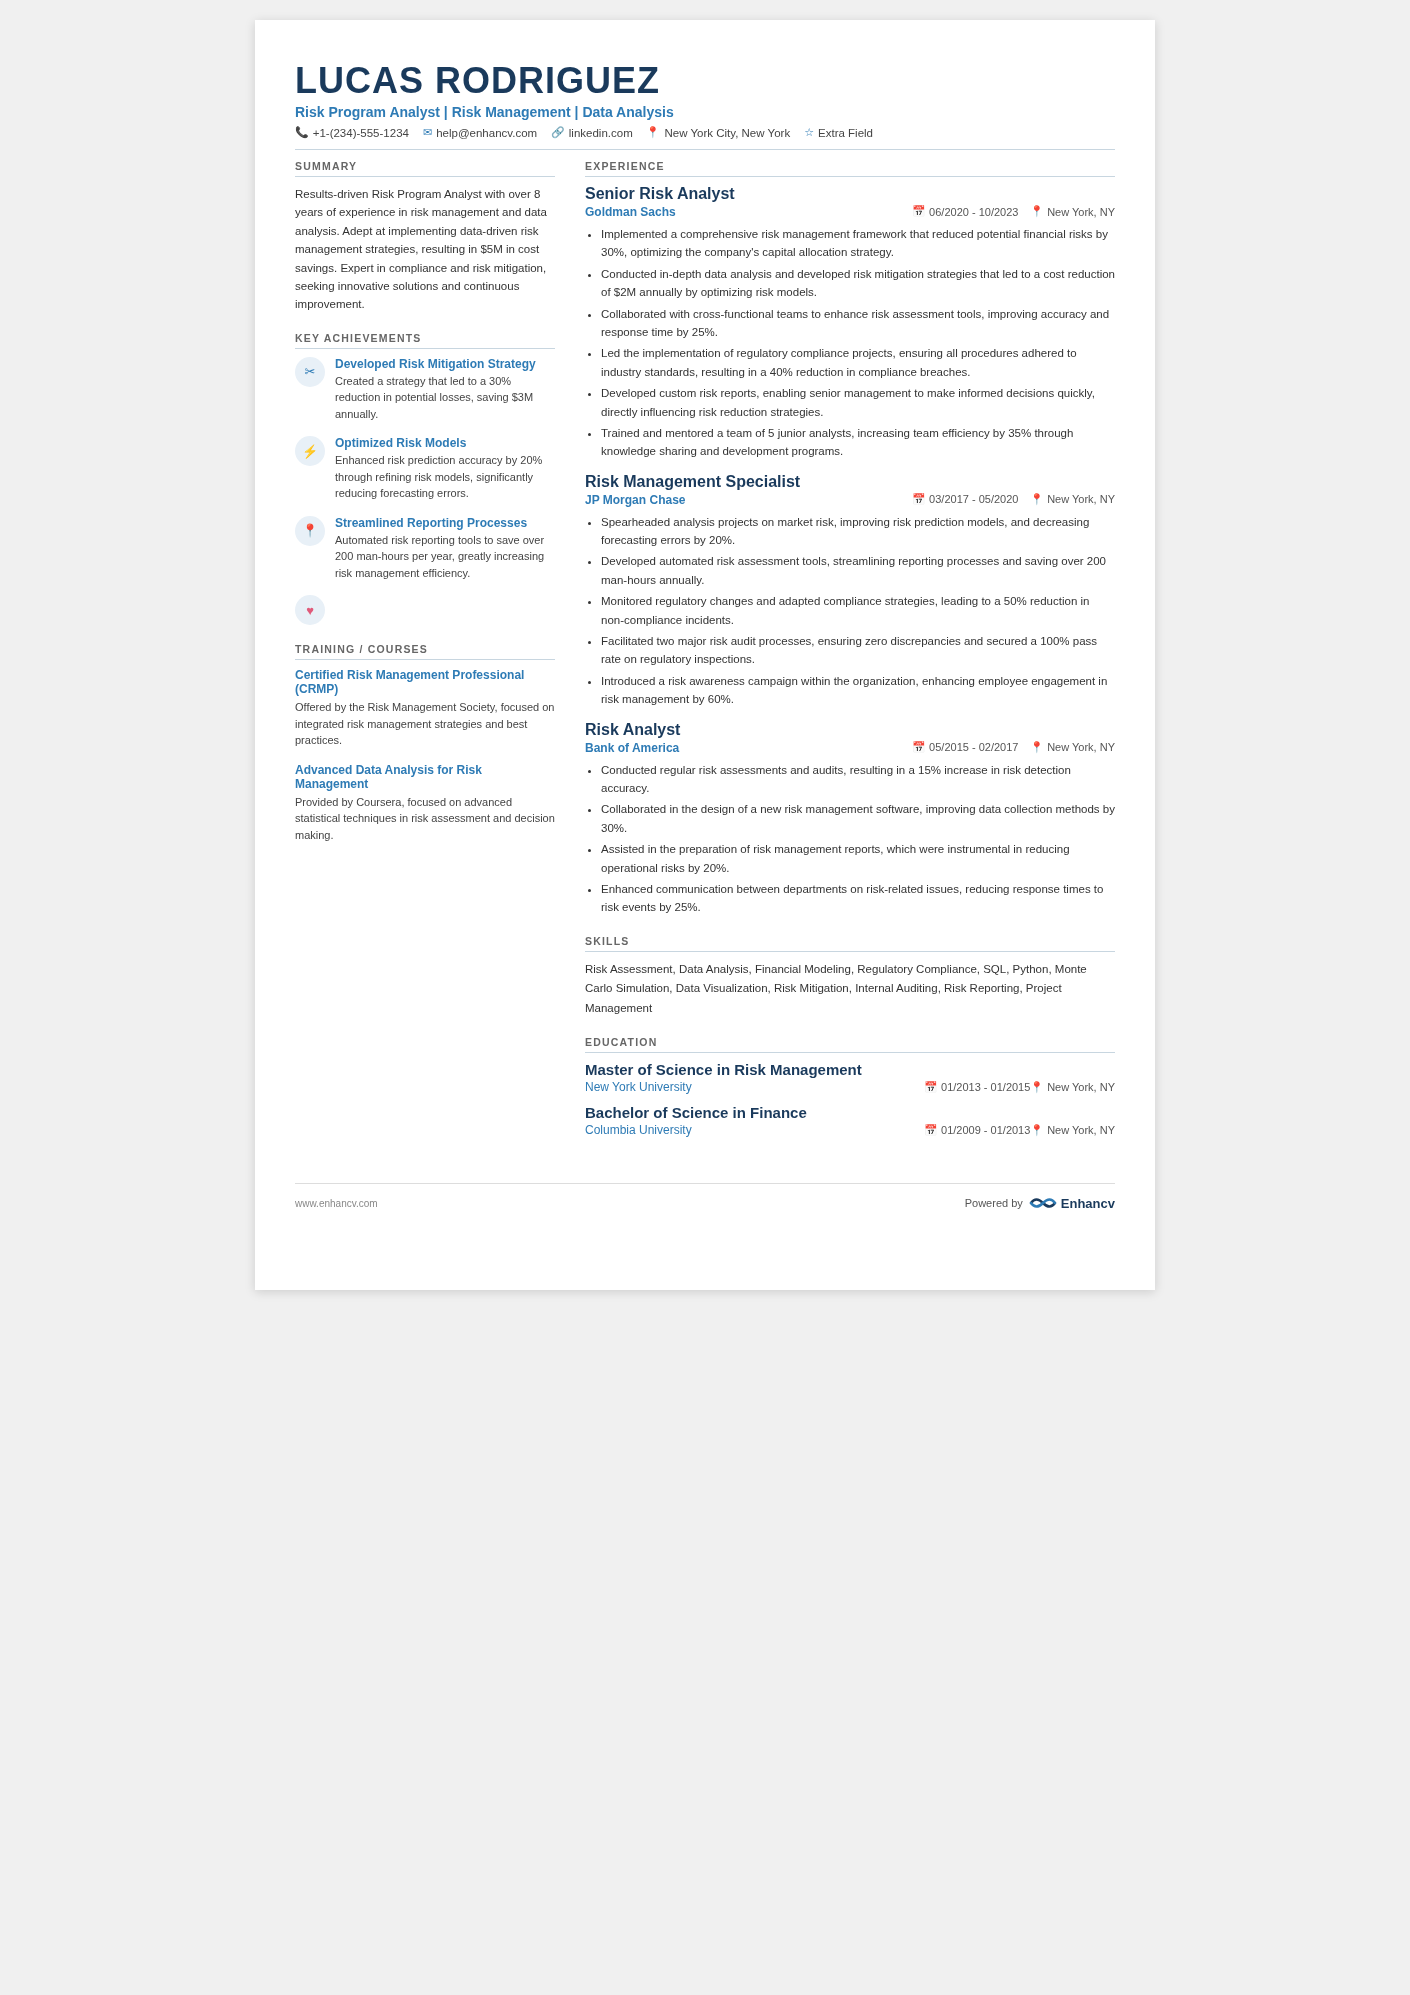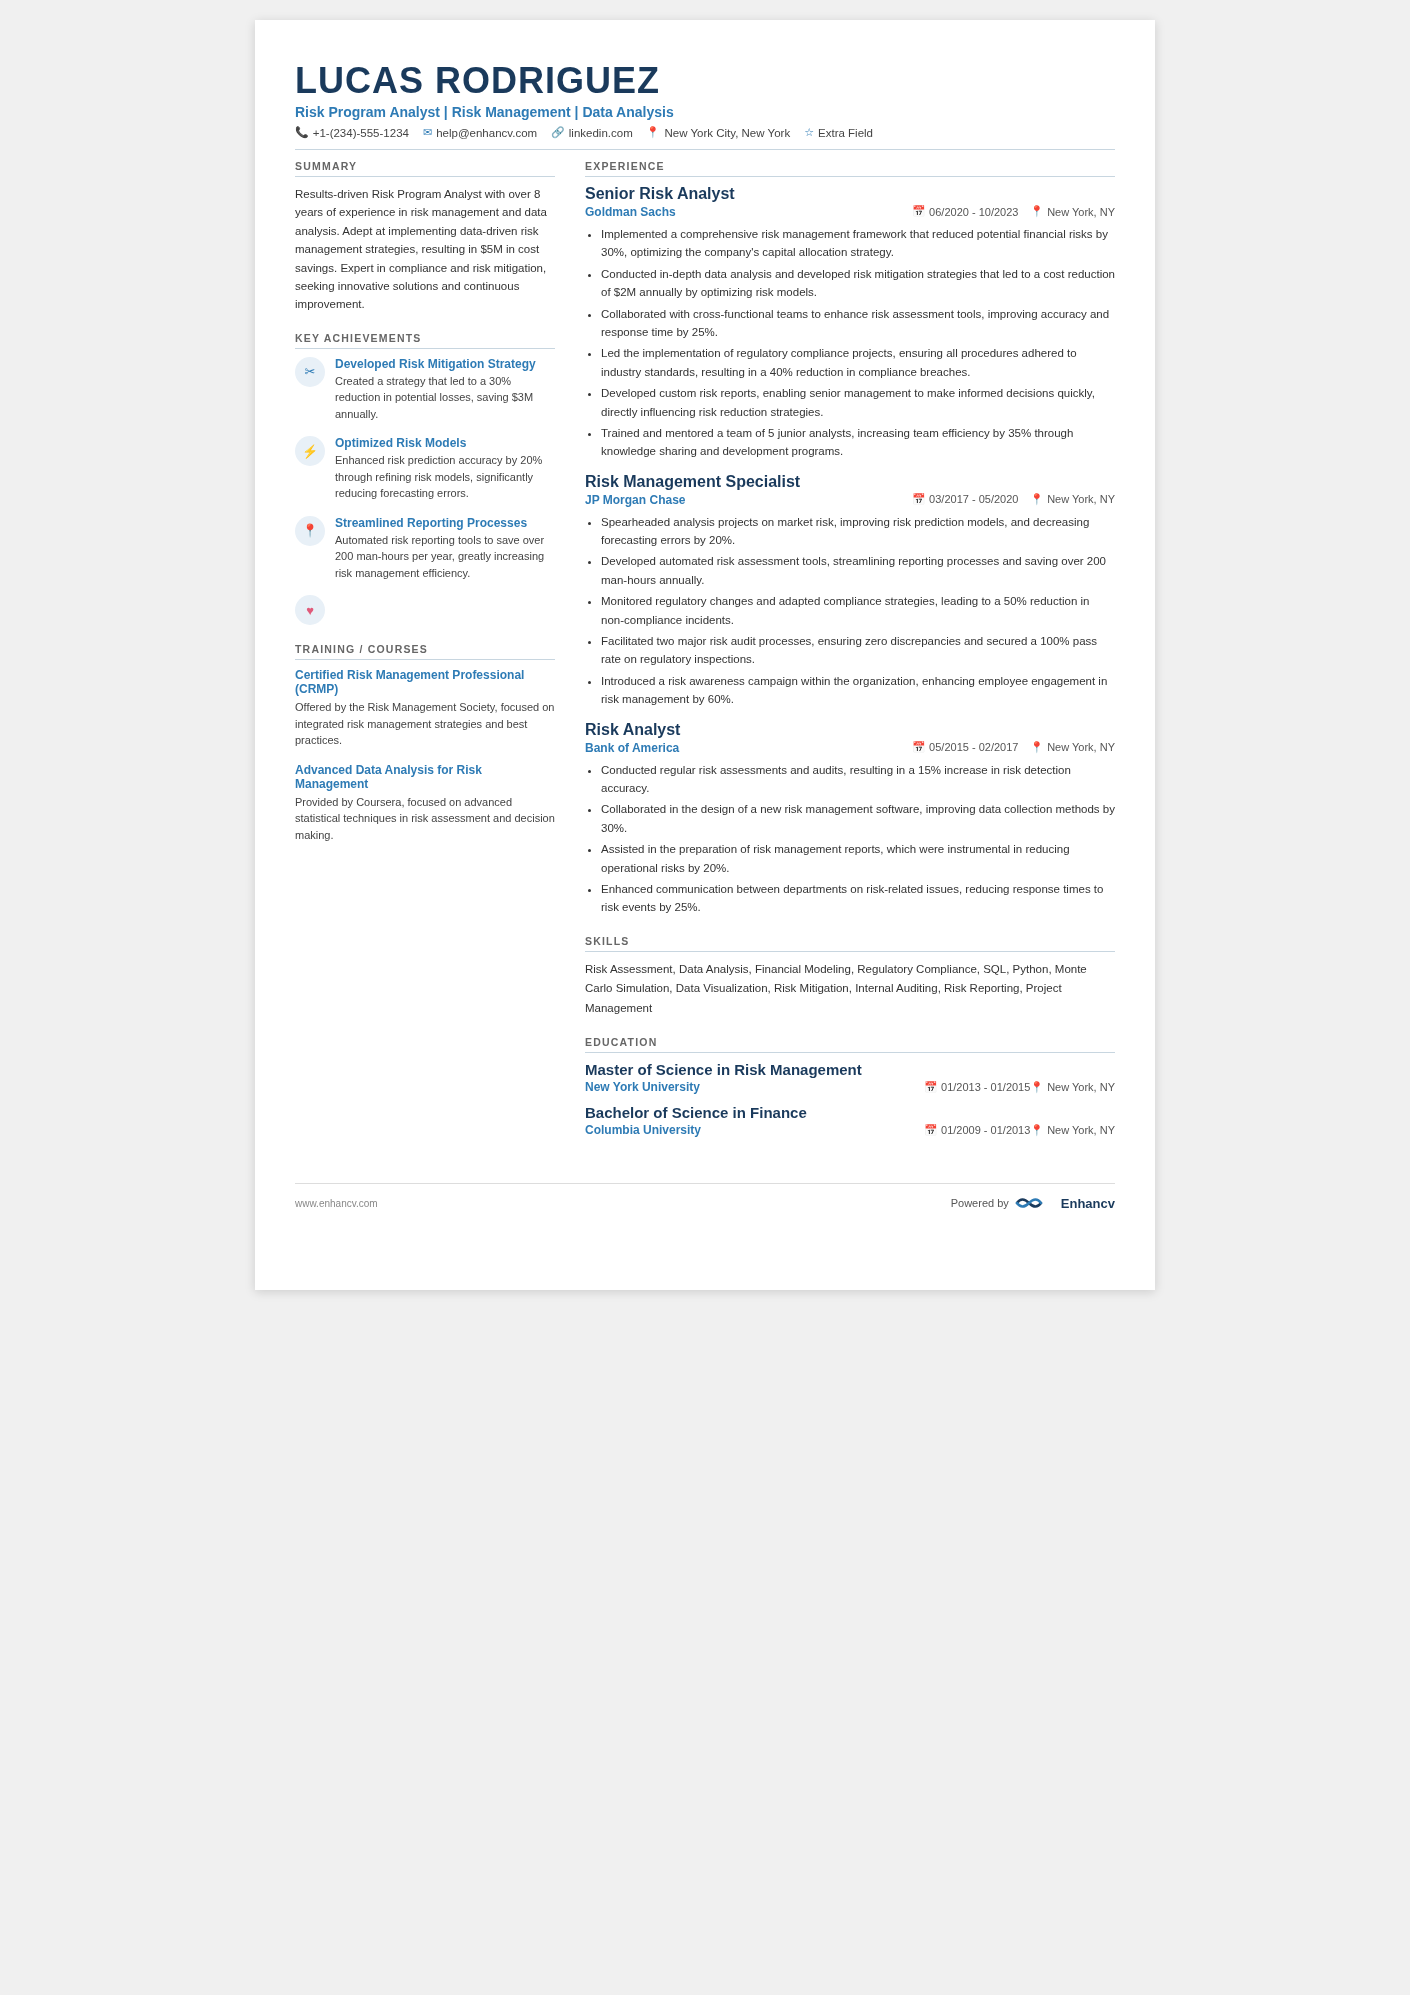--- a/index.html
+++ b/index.html
@@ -176,21 +176,21 @@
       margin-bottom: 2px;
     }
     .edu-school-row {
       display: flex;
       justify-content: space-between;
       align-items: center;
       margin-bottom: 10px;
     }
     .edu-school {
       font-size: 12px;
-      font-weight: 700;
+      font-weight: 400;
       color: #2e7bb5;
     }
     .edu-meta {
       font-size: 11px;
       color: #555;
       display: flex;
     }
     
     .footer {
       display: flex;
@@ -205,21 +205,21 @@
     .footer-brand {
       display: flex;
       align-items: center;
       gap: 6px;
       font-size: 11px;
       color: #555;
     }
     .enhancv-logo {
       display: flex;
       align-items: center;
-      gap: 18px;
+      gap: 4px;
       font-weight: 700;
       color: #1a3a5c;
       font-size: 13px;
     }
   </style>
 </head>
 <body>
 
 <div class="page">
 

